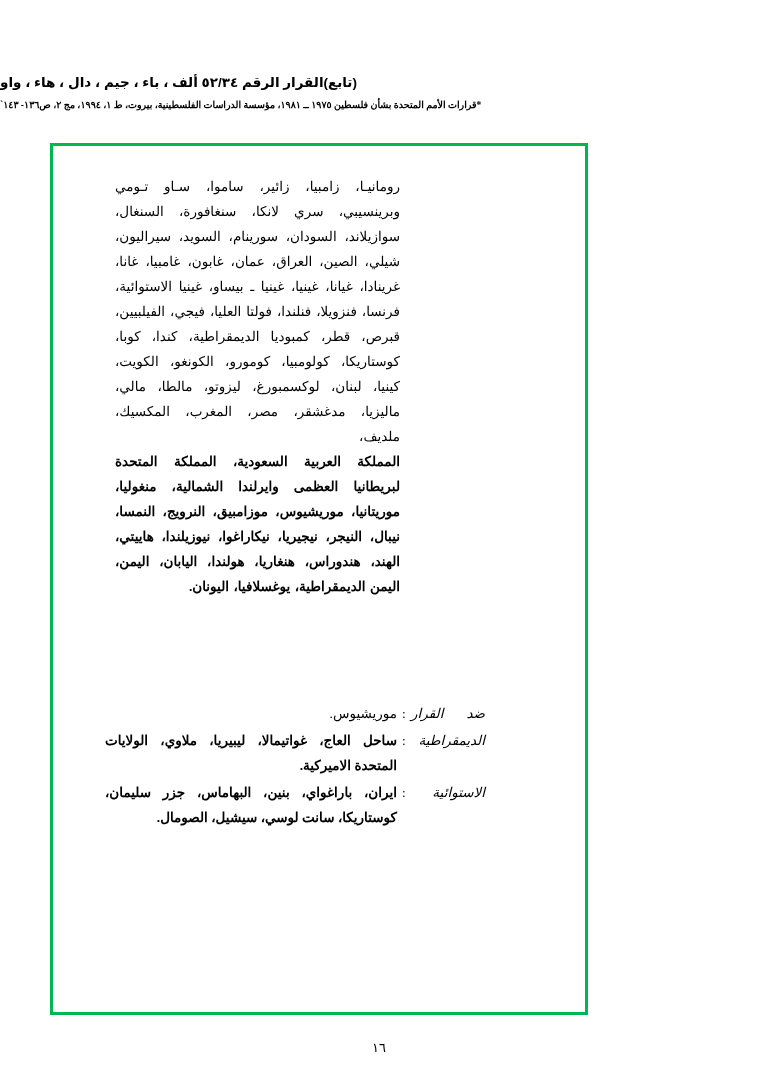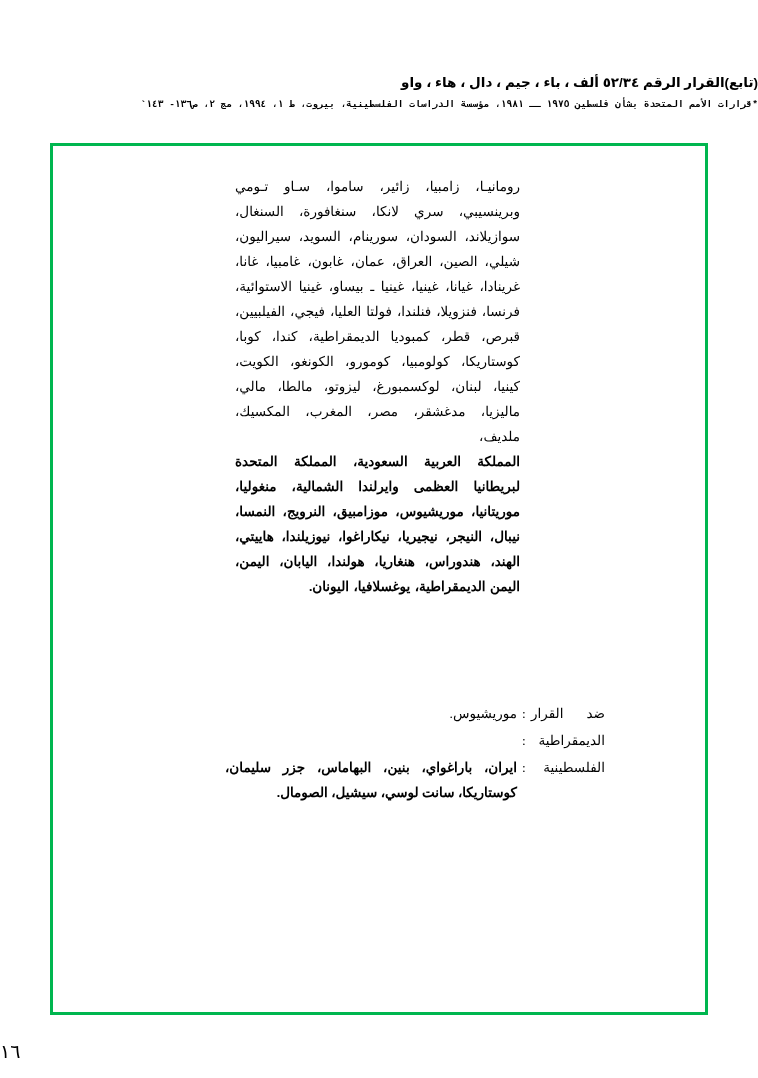--- a/index.html
+++ b/index.html
@@ -21,45 +21,45 @@
     position: relative;
     box-sizing: border-box;
   }
 
   
   .header {
     position: absolute;
     top: 74px;
     left: 0;
     width: 758px;
-    text-align: right;
+    text-align: left;
   }
   .header-title {
     font-family: "Liberation Sans", "DejaVu Sans", sans-serif;
     font-weight: bold;
     font-size: 13.5px;
     direction: rtl;
     letter-spacing: 0px;
     line-height: 1.3;
   }
   .header-source {
-    font-family: Liberation Mono, monospace;
+    font-family: Liberation Serif, serif;
     font-weight: bold;
     font-size: 9.5px;
     direction: rtl;
     margin-top: 7px;
     line-height: 1.3;
   }
 
   
   .frame {
     position: absolute;
     top: 143px;
     left: 50px;
-    width: 658px;
+    width: 538px;
     height: 872px;
     border: 3px solid #00b64f;
     box-sizing: border-box;
     background: #ffffff;
   }
 
   
   .content {
     position: absolute;
     top: 28px;
@@ -98,20 +98,21 @@
   }
   .vote-label {
     font-family: "Liberation Serif", "DejaVu Serif", serif;
     font-size: 13.5px;
     line-height: 25px;
     width: 74px;
     flex: 0 0 74px;
     text-align: justify;
     text-align-last: justify;
     white-space: nowrap;
+    font-style: italic;
   }
   .vote-colon {
     flex: 0 0 14px;
     font-size: 13.5px;
     line-height: 25px;
     text-align: center;
   }
   .vote-text {
     flex: 1 1 auto;
     font-family: "Liberation Serif", "DejaVu Serif", serif;
@@ -123,23 +124,23 @@
   .vote-text.bold {
     font-weight: bold;
   }
 
   
   .footer {
     position: absolute;
     top: 1040px;
     left: 0;
     width: 758px;
-    text-align: left;
+    text-align: center;
     font-family: "Liberation Serif", "DejaVu Serif", serif;
-    font-size: 19px;
+    font-size: 13px;
     letter-spacing: 1px;
   }
 </style>
 </head>
 <body>
 
 <div class="page">
 
   <div class="header">
     <div class="header-title">(تابع)القرار الرقم ٥٢/٣٤ ألف ، باء ، جيم ، دال ، هاء ، واو</div>
@@ -157,24 +158,25 @@
 
       <div class="vote-row">
         <div class="vote-label">ضد القرار</div>
         <div class="vote-colon">:</div>
         <div class="vote-text">موريشيوس.</div>
       </div>
 
       <div class="vote-row">
         <div class="vote-label">الديمقراطية</div>
         <div class="vote-colon">:</div>
+        <div class="vote-text bold">ساحل العاج، غواتيمالا، ليبيريا، ملاوي، الولايات المتحدة الاميركية.</div>
       </div>
 
       <div class="vote-row">
-        <div class="vote-label">الفلسطينية</div>
+        <div class="vote-label">الاستوائية</div>
         <div class="vote-colon">:</div>
         <div class="vote-text bold">ايران، باراغواي، بنين، البهاماس، جزر سليمان، كوستاريكا، سانت لوسي، سيشيل، الصومال.</div>
       </div>
 
     </div>
 
   </div>
 
   <div class="footer">١٦</div>
 

